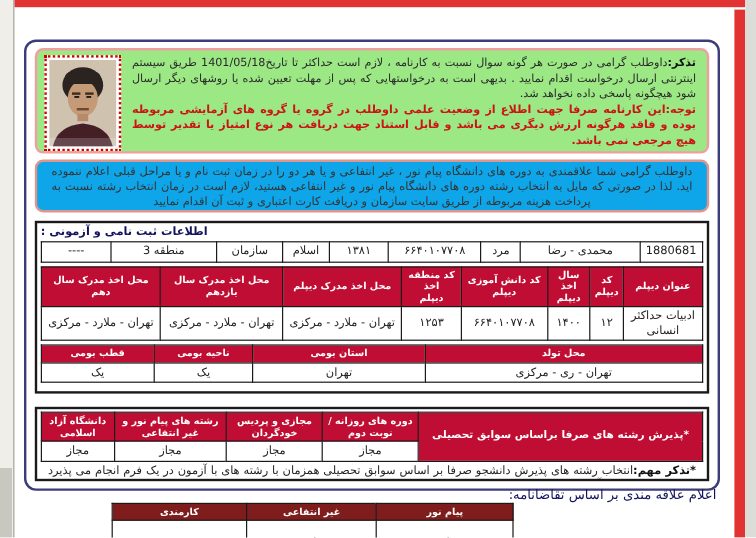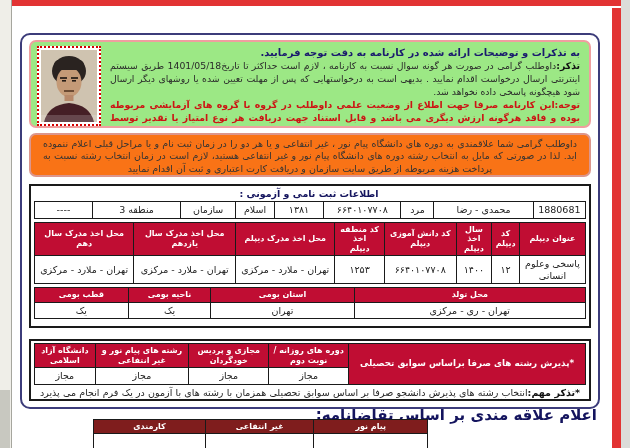--- a/index.html
+++ b/index.html
@@ -21,41 +21,41 @@
     border:2px dotted #d40000;padding:2px}
   .photo-frame svg{display:block;width:56px;height:72px}
   .green-text{margin-left:70px}
   .g-line1{color:#1a1a6e;font-weight:bold;font-size:10px;line-height:13px}
   .g-link{color:#c03434;font-weight:bold;font-size:9.5px;line-height:12px;cursor:pointer}
   .g-body{color:#2a2a2a;font-size:9.3px;line-height:13px;text-align:justify}
   .g-body b{color:#111}
   .g-warn{color:#cc1414;font-weight:bold;font-size:9.3px;line-height:13px;text-align:justify}
   
   .pink-box{box-sizing:border-box;height:44px;overflow:hidden;margin-top:5px;
-    background:#f97316;border:2px solid #dc968d;border-radius:7px;color:#333;
+    background:#0ea5e9;border:2px solid #dc968d;border-radius:7px;color:#333;
     font-size:9.5px;line-height:12.3px;padding:3px 12px;text-align:justify;text-align-last:center}
   
   .section-box{box-sizing:border-box;margin-top:7px;border:2px solid #1a1a1a;
     padding:2px 3px 3px 3px;overflow:hidden}
   .sec1{height:144px}
   .sec2{height:62px;margin-top:11px}
-  .sec-title{font-size:9.5px;font-weight:bold;color:#14145e;text-align:center;
+  .sec-title{font-size:9.5px;font-weight:bold;color:#14145e;text-align:left;
     padding:0 2px 1px 0;height:12px}
   table.data{width:100%;border-collapse:collapse;table-layout:fixed;margin-top:3px}
   table.data.first{margin-top:0}
   .data th{background:#c00d33;color:#fff;font-size:8px;font-weight:bold;
     border:1.5px solid #1a1a1a;padding:2px 1px;white-space:pre-line;line-height:9.5px}
   .data td{background:#fff;font-size:9.5px;color:#222;text-align:center;
     border:1.5px solid #1a1a1a;padding:2px 1px;line-height:11.5px;overflow:hidden}
   .data td.main-h, .data th.main-h{background:#c00d33;color:#fff;font-size:8.8px;font-weight:bold}
   .note{color:#222;font-size:9.5px;line-height:12.5px;padding:2px 6px 0 6px;
     text-align:justify;text-align-last:center}
   .note b{color:#111}
   
-  .bottom-title{position:absolute;top:406px;right:33px;font-size:15px;font-weight:bold;
+  .bottom-title{position:absolute;top:406px;right:33px;font-size:11px;font-weight:normal;
     color:#14145e;z-index:20}
   .bottom-table{position:absolute;top:419px;left:93px;width:335px;z-index:20}
   .bottom-table table{width:100%;border-collapse:collapse;table-layout:fixed}
   .bottom-table th{background:#7f1d1d;color:#fff;font-size:8px;font-weight:bold;
     border:1.5px solid #1a1a1a;padding:2px 1px}
   .bottom-table td{background:#fff;font-size:9.5px;color:#222;text-align:center;
     border:1.5px solid #1a1a1a;padding:13px 1px}
 </style>
 </head>
 <body>
@@ -80,21 +80,20 @@
         <rect x="30" y="27" width="7" height="2" fill="#3a2d24"></rect>
         <rect x="21" y="30" width="4" height="1.6" fill="#241b15"></rect>
         <rect x="31" y="30" width="4" height="1.6" fill="#241b15"></rect>
         <rect x="23" y="40" width="10" height="2" fill="#6b4a33"></rect>
         <rect x="23.5" y="45" width="9" height="6" fill="#b8896a"></rect>
         <path d="M3,72 Q7,55 28,53 Q49,55 53,72 Z" fill="#451f26"></path>
         <rect x="0" y="65" width="56" height="7" fill="#ffffff" opacity="0.18"></rect>
       </svg>
     </div>
     <div class="green-text">
-      <div class="g-line1">به تذکرات و توضیحات ارائه شده در کارنامه به دقت توجه فرمایید.</div>
       <div class="g-body"><b>تذکر:</b><span>داوطلب گرامی در صورت هر گونه سوال نسبت به کارنامه ، لازم است حداکثر تا تاریخ1401/05/18 طریق سیستم اینترنتی ارسال درخواست اقدام نمایید . بدیهی است به درخواستهایی که پس از مهلت تعیین شده یا روشهای دیگر ارسال شود هیچگونه پاسخی داده نخواهد شد.</span></div>
       <div class="g-warn">توجه:این کارنامه صرفا جهت اطلاع از وضعیت علمی داوطلب در گروه یا گروه های آزمایشی مربوطه بوده و فاقد هرگونه ارزش دیگری می باشد و قابل استناد جهت دریافت هر نوع امتیاز یا تقدیر توسط هیچ مرجعی نمی باشد.</div>
     </div>
   </div>
 
   <div class="pink-box">داوطلب گرامی شما علاقمندی به دوره های دانشگاه پیام نور ، غیر انتفاعی و یا هر دو را در زمان ثبت نام و یا مراحل قبلی اعلام ننموده اید. لذا در صورتی که مایل به انتخاب رشته دوره های دانشگاه پیام نور و غیر انتفاعی هستید، لازم است در زمان انتخاب رشته نسبت به پرداخت هزینه مربوطه از طریق سایت سازمان و دریافت کارت اعتباری و ثبت آن اقدام نمایید</div>
 
   <div class="section-box sec1">
     <div class="sec-title">اطلاعات ثبت نامی و آزمونی :</div>
 
@@ -145,21 +144,21 @@
 دیپلم</th>
         <th>کد دانش آموزی
 دیپلم</th>
         <th>کد منطقه اخذ
 دیپلم</th>
         <th>محل اخذ مدرک دیپلم</th>
         <th>محل اخذ مدرک سال یازدهم</th>
         <th>محل اخذ مدرک سال دهم</th>
       </tr>
       <tr>
-        <td>پاسخی وعلوم انسانی</td>
+        <td>ادبیات حداکثر انسانی</td>
         <td>۱۲</td>
         <td>۱۴۰۰</td>
         <td>۶۶۴۰۱۰۷۷۰۸</td>
         <td>۱۲۵۳</td>
         <td>تهران - ملارد - مرکزی</td>
         <td>تهران - ملارد - مرکزی</td>
         <td>تهران - ملارد - مرکزی</td>
       </tr>
     </tbody>
       </table>

